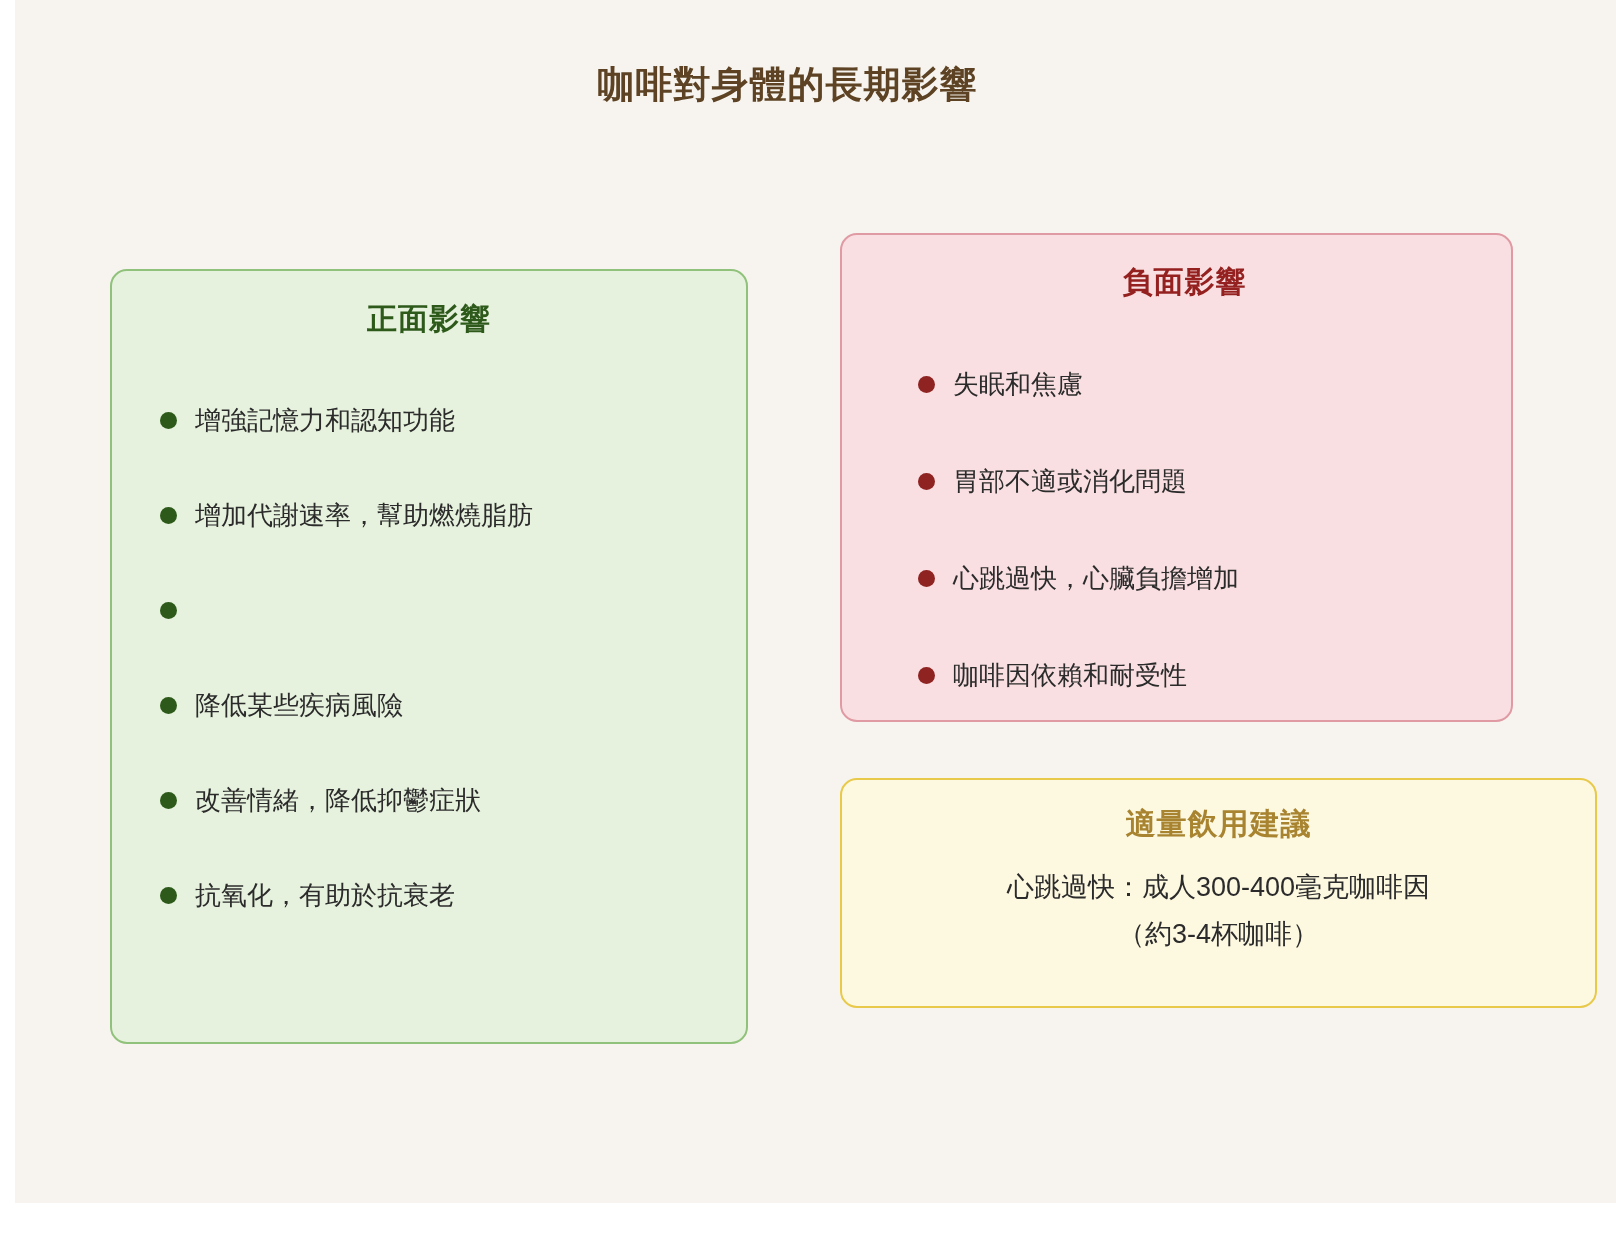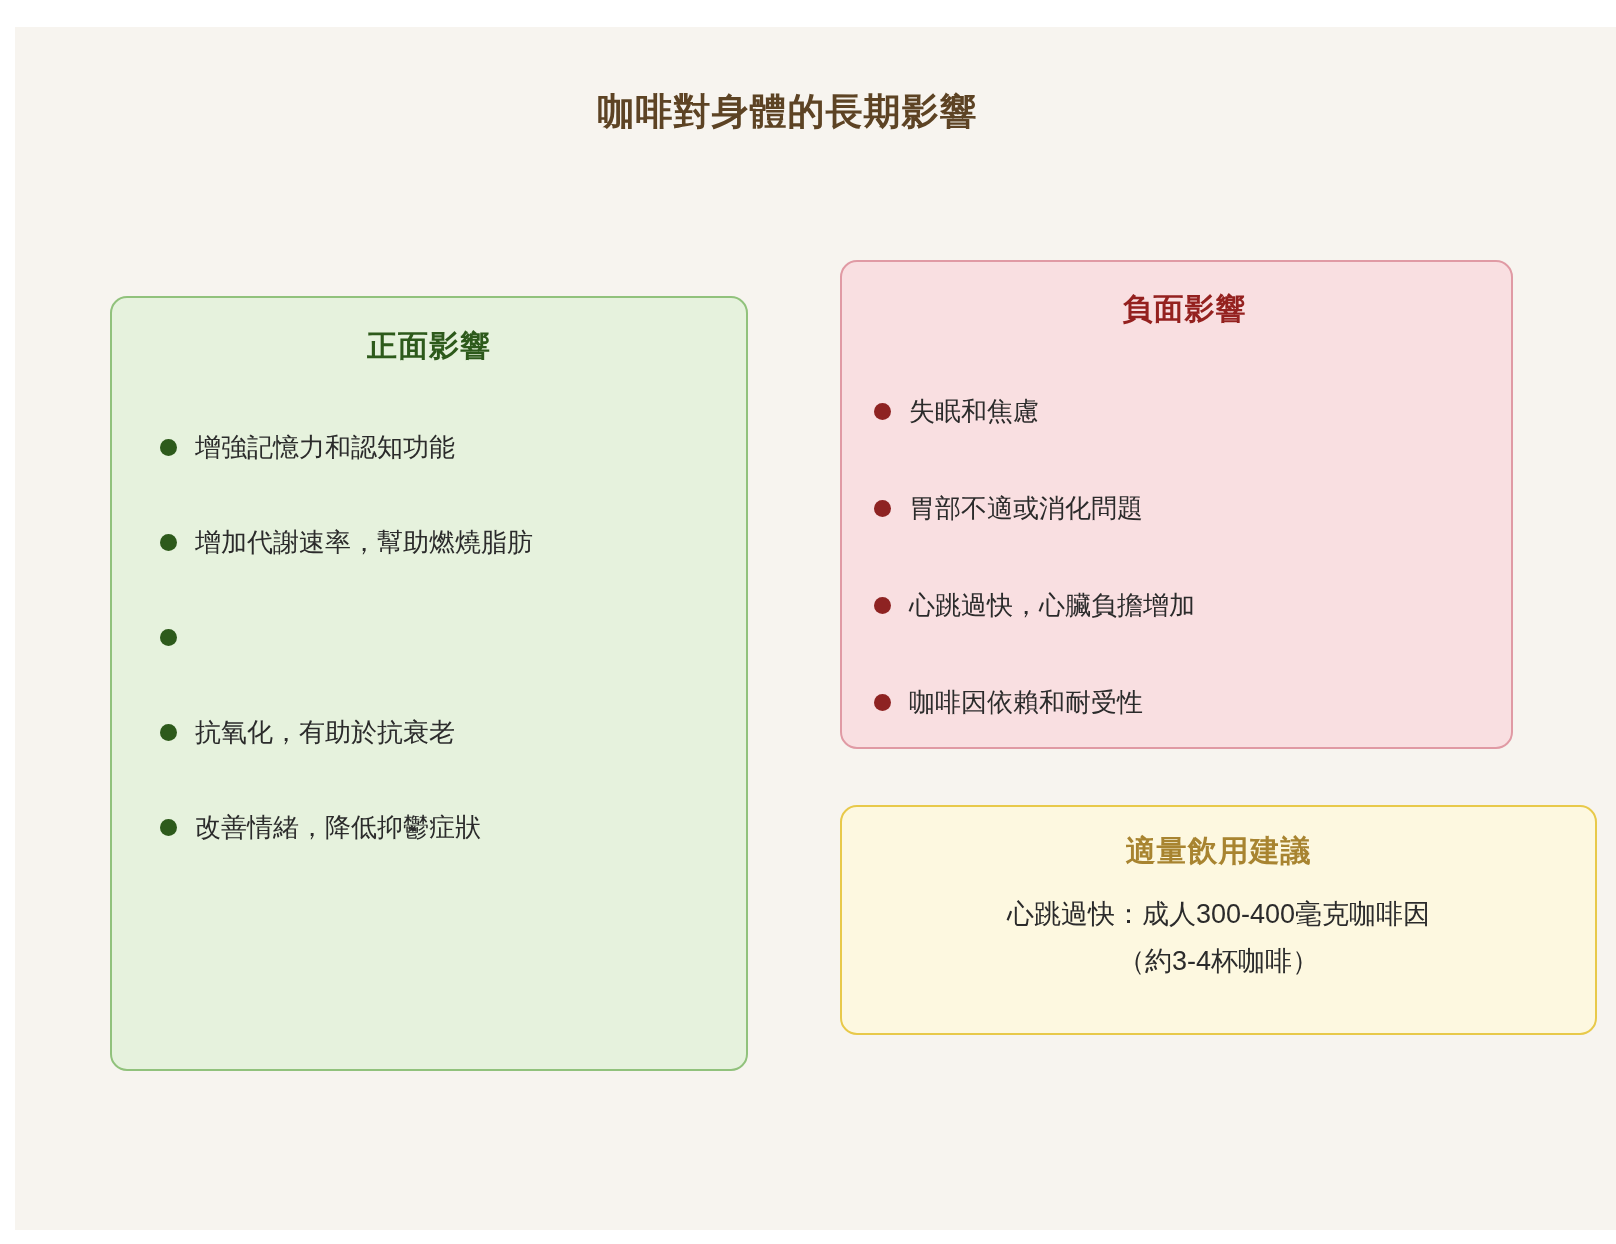--- a/index.html
+++ b/index.html
@@ -11,21 +11,21 @@
     width: 1616px;
     height: 1244px;
     font-family: "Liberation Sans", "DejaVu Sans", sans-serif;
     overflow: hidden;
   }
 
   
   #infographic {
     position: absolute;
     left: 15px;
-    top: 27px;
+    top: 0;
     width: 1601px;
     height: 1203px;
     background: #f7f4ef;
   }
 
   
   .page-title {
     position: absolute;
     left: 0;
     top: 38px;
@@ -112,21 +112,21 @@
     font-size: 26px;
     color: #2b2b2b;
     line-height: 1.2;
   }
   #panel-positive .bullet-item {
     height: 95px;
     padding-left: 48px;
   }
   #panel-negative .bullet-item {
     height: 97px;
-    padding-left: 32px;
+    padding-left: 76px;
     text-align: center;
   }
 
   .bullet-dot {
     flex: 0 0 auto;
     width: 17px;
     height: 17px;
     border-radius: 50%;
     margin-right: 18px;
   }
@@ -163,25 +163,29 @@
       </li>
       <li class="bullet-item">
         <span class="bullet-dot"></span>
         <span class="bullet-text">增加代謝速率，幫助燃燒脂肪</span>
       </li>
       <li class="bullet-item">
         <span class="bullet-dot"></span>
       </li>
       <li class="bullet-item">
         <span class="bullet-dot"></span>
+        <span class="bullet-text">降低某些疾病風險</span>
+      </li>
+      <li class="bullet-item">
+        <span class="bullet-dot"></span>
+        <span class="bullet-text">改善情緒，降低抑鬱症狀</span>
+      </li>
+      <li class="bullet-item">
+        <span class="bullet-dot"></span>
         <span class="bullet-text">抗氧化，有助於抗衰老</span>
-      </li>
-      <li class="bullet-item">
-        <span class="bullet-dot"></span>
-        <span class="bullet-text">改善情緒，降低抑鬱症狀</span>
       </li>
     </ul>
   </section>
 
   <section class="panel" id="panel-negative">
     <div class="panel-heading">負面影響</div>
     <ul class="bullet-list">
       <li class="bullet-item">
         <span class="bullet-dot"></span>
         <span class="bullet-text">失眠和焦慮</span>

